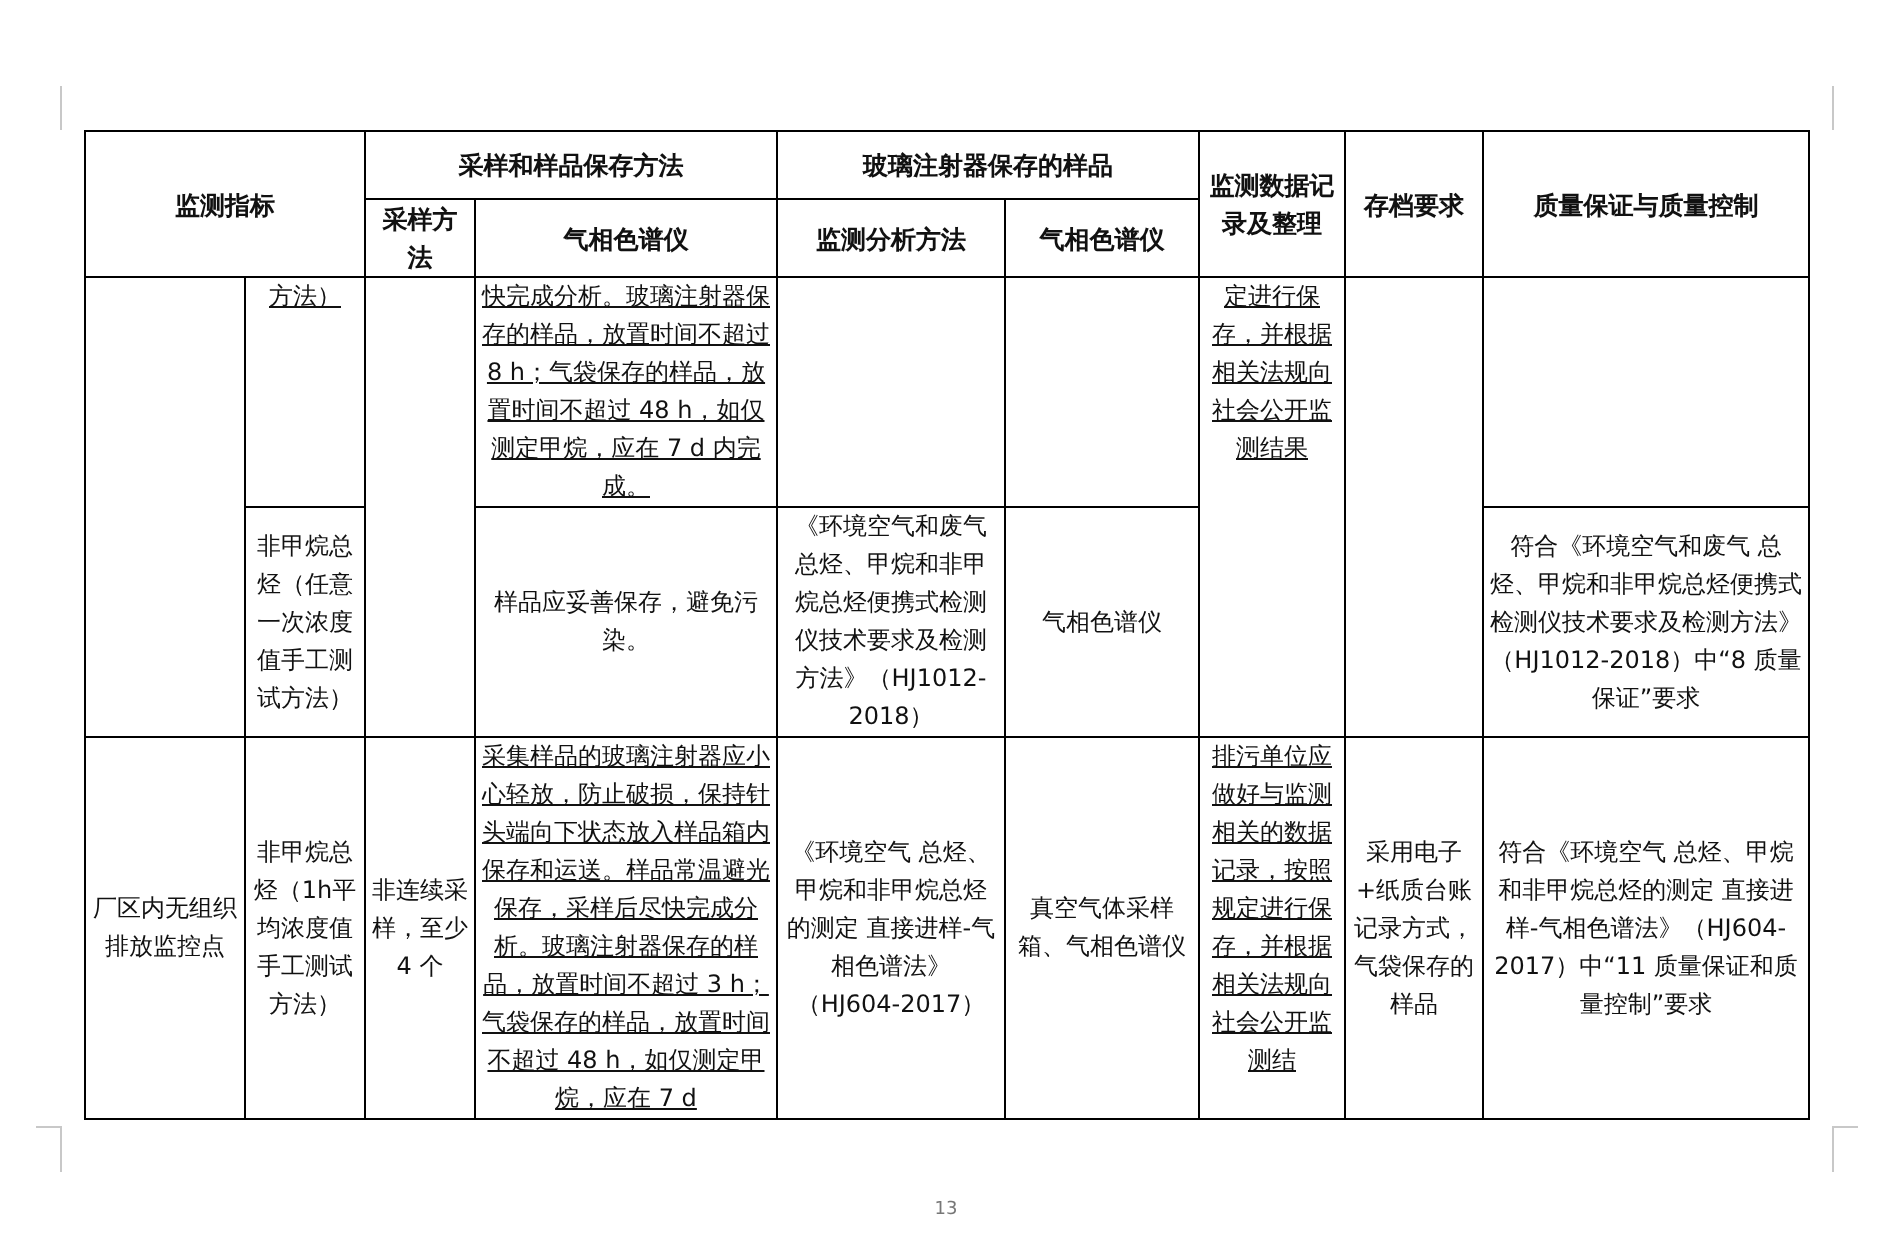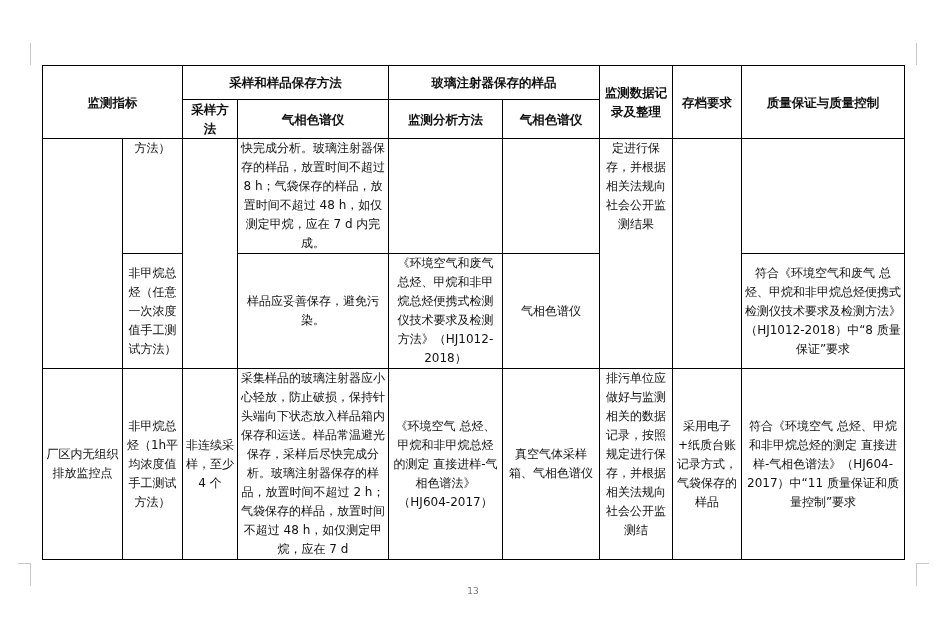--- a/index.html
+++ b/index.html
@@ -3,22 +3,22 @@
 <meta charset="utf-8">
 <style>
   html, body { margin: 0; padding: 0; background: #ffffff; }
   body { width: 946px; height: 629px; position: relative; overflow: hidden;
          font-family: "DejaVu Sans", "Liberation Sans", sans-serif; color: #111; }
   .crop { position: absolute; border-color: #c8c8c8; border-style: solid; border-width: 0; }
   table.main { position: absolute; left: 42px; top: 65px; border-collapse: collapse; table-layout: fixed; }
   table.main td { border: 1.5px solid #000; text-align: center; vertical-align: middle;
                   font-size: 12px; line-height: 19px; padding: 0 3px; overflow: hidden; }
   table.main td.hd { font-weight: bold; font-size: 12.5px; line-height: 19px; }
-  table.main td.top { vertical-align: top; }
-  .pageno { position: absolute; left: 0; width: 946px; top: 586px; text-align: center;
+  table.main td.top { vertical-align: top; text-decoration: underline; }
+  .pageno { position: absolute; left: 0; width: 946px; top: 600px; text-align: center;
             font-size: 9px; color: #777; }
 </style>
 </head>
 <body>
 
 <div class="crop" style="left:30px;top:43px;width:0;height:22px;border-left-width:1px;"></div>
 <div class="crop" style="left:916px;top:43px;width:0;height:22px;border-left-width:1px;"></div>
 <div class="crop" style="left:18px;top:563px;width:12px;height:22px;border-top-width:1px;border-right-width:1px;"></div>
 <div class="crop" style="left:916px;top:563px;width:12px;height:22px;border-top-width:1px;border-left-width:1px;"></div>
 
@@ -64,21 +64,21 @@
     <td>非甲烷总烃（任意一次浓度值手工测试方法）</td>
     <td>样品应妥善保存，避免污染。</td>
     <td>《环境空气和废气 总烃、甲烷和非甲烷总烃便携式检测仪技术要求及检测方法》（HJ1012-2018）</td>
     <td>气相色谱仪</td>
     <td>符合《环境空气和废气 总烃、甲烷和非甲烷总烃便携式检测仪技术要求及检测方法》（HJ1012-2018）中“8 质量保证”要求</td>
   </tr>
   <tr style="height:188px">
     <td>厂区内无组织排放监控点</td>
     <td>非甲烷总烃（1h平均浓度值手工测试方法）</td>
     <td>非连续采样，至少 4 个</td>
-    <td class="top">采集样品的玻璃注射器应小心轻放，防止破损，保持针头端向下状态放入样品箱内保存和运送。样品常温避光保存，采样后尽快完成分析。玻璃注射器保存的样品，放置时间不超过 2 h；气袋保存的样品，放置时间不超过 48 h，如仅测定甲烷，应在 7 d</td>
+    <td class="top">采集样品的玻璃注射器应小心轻放，防止破损，保持针头端向下状态放入样品箱内保存和运送。样品常温避光保存，采样后尽快完成分析。玻璃注射器保存的样品，放置时间不超过 3 h；气袋保存的样品，放置时间不超过 48 h，如仅测定甲烷，应在 7 d</td>
     <td>《环境空气 总烃、甲烷和非甲烷总烃的测定 直接进样-气相色谱法》（HJ604-2017）</td>
     <td>真空气体采样箱、气相色谱仪</td>
     <td class="top">排污单位应做好与监测相关的数据记录，按照规定进行保存，并根据相关法规向社会公开监测结</td>
     <td>采用电子+纸质台账记录方式，气袋保存的样品</td>
     <td>符合《环境空气 总烃、甲烷和非甲烷总烃的测定 直接进样-气相色谱法》（HJ604-2017）中“11 质量保证和质量控制”要求</td>
   </tr>
 </tbody>
   </table>
 
 <div class="pageno">13</div>

